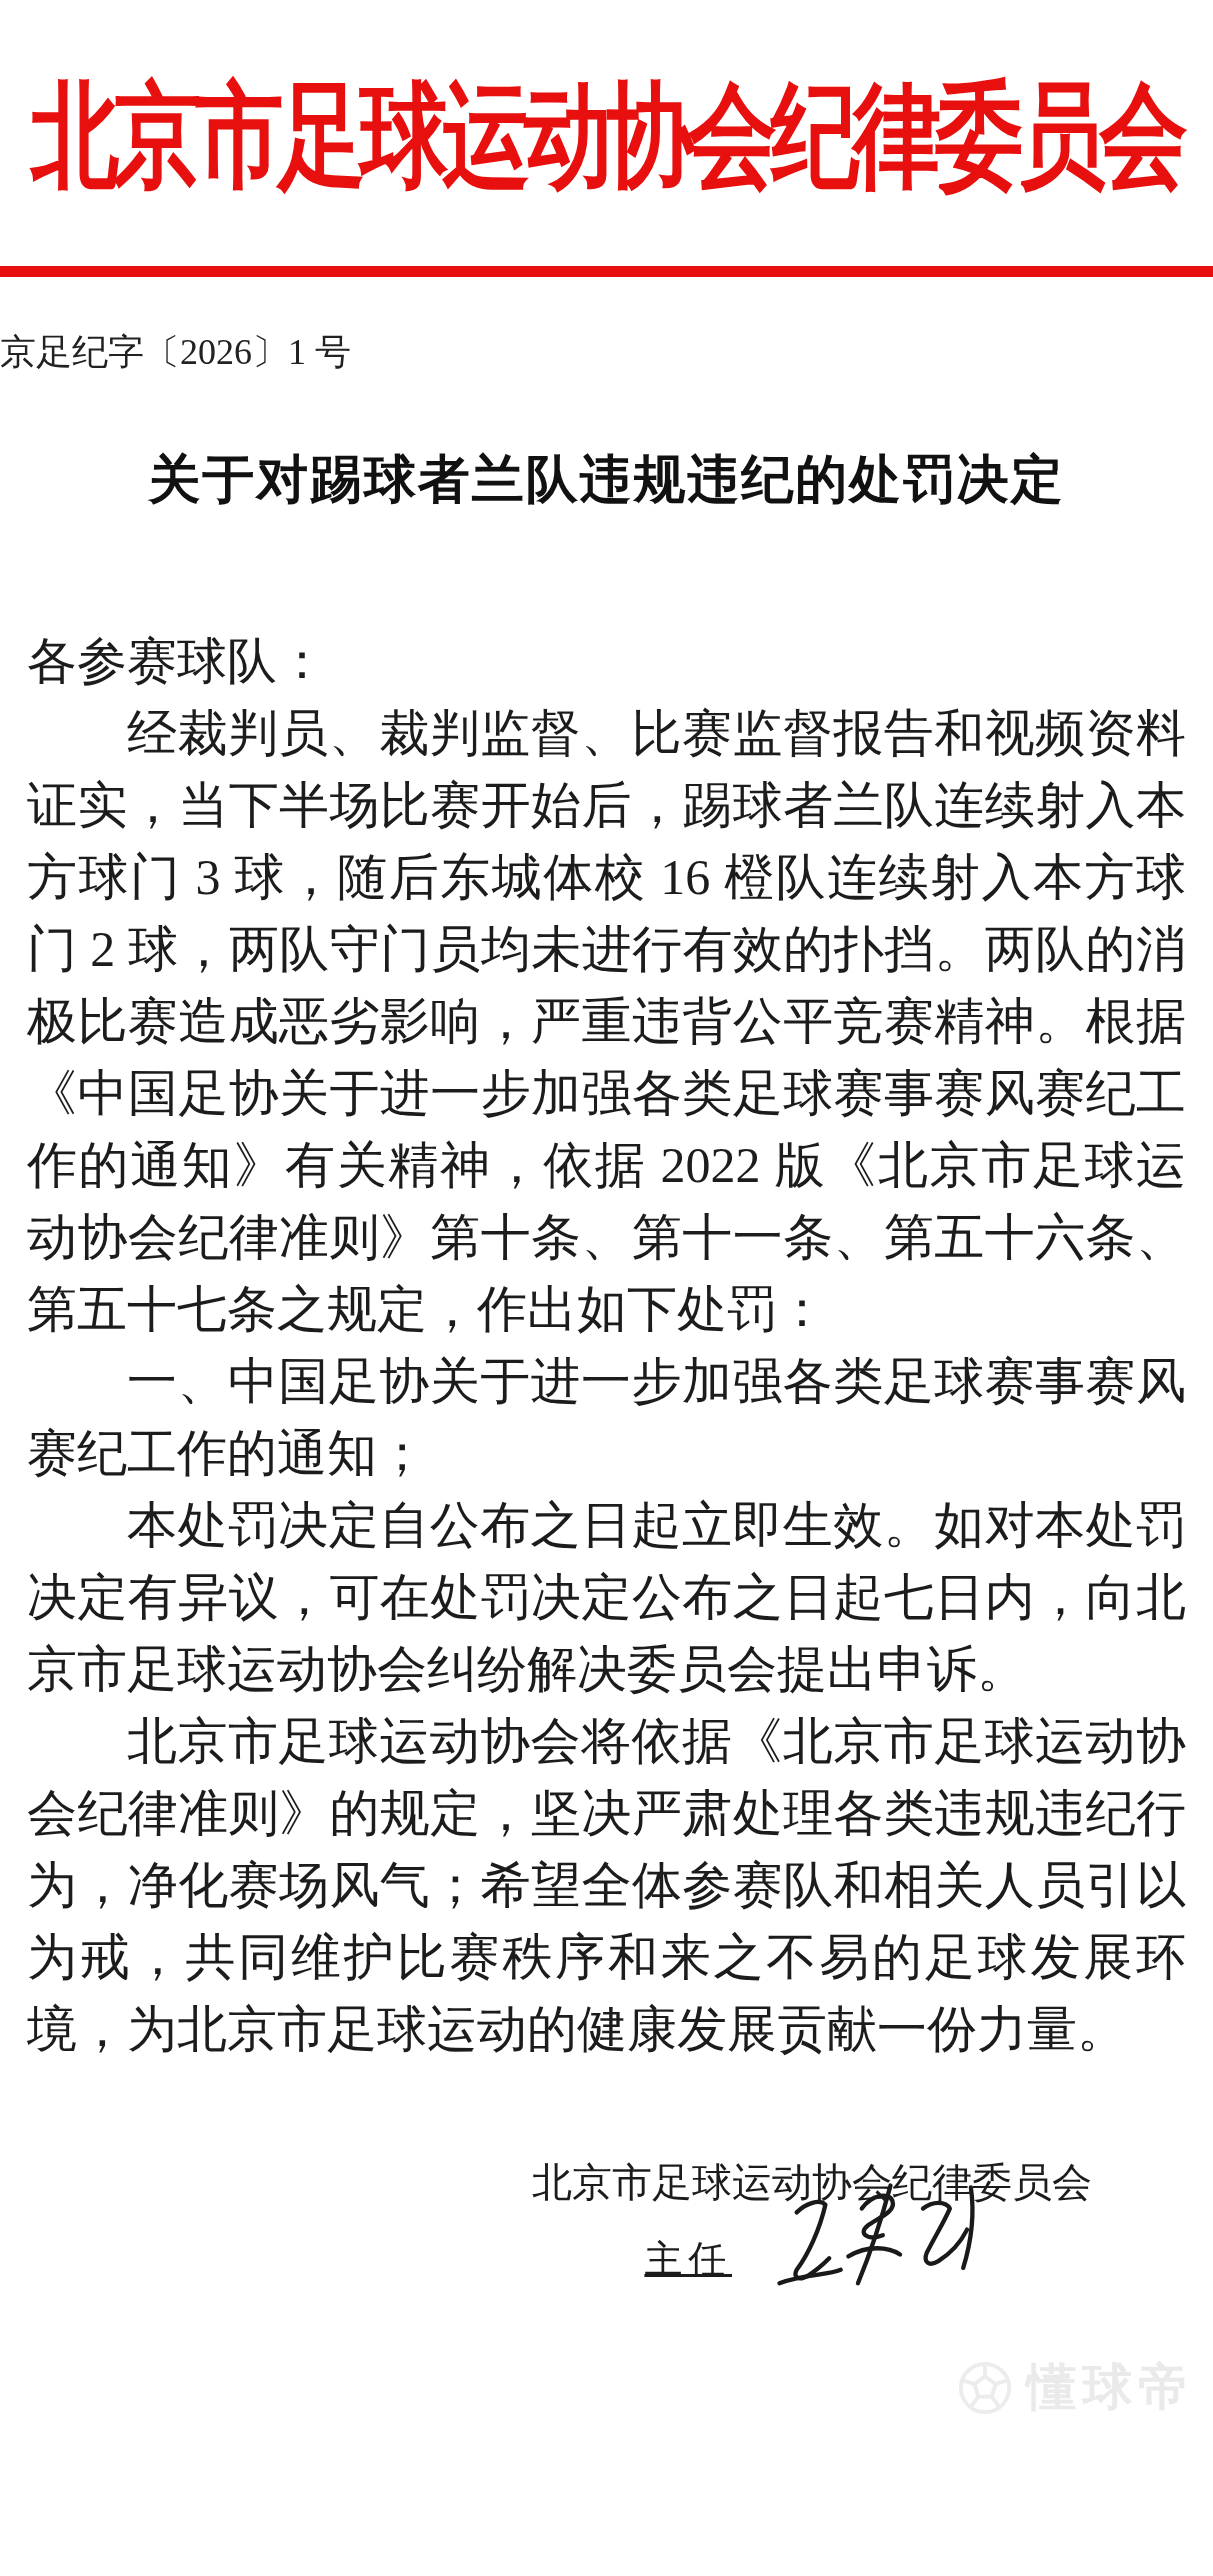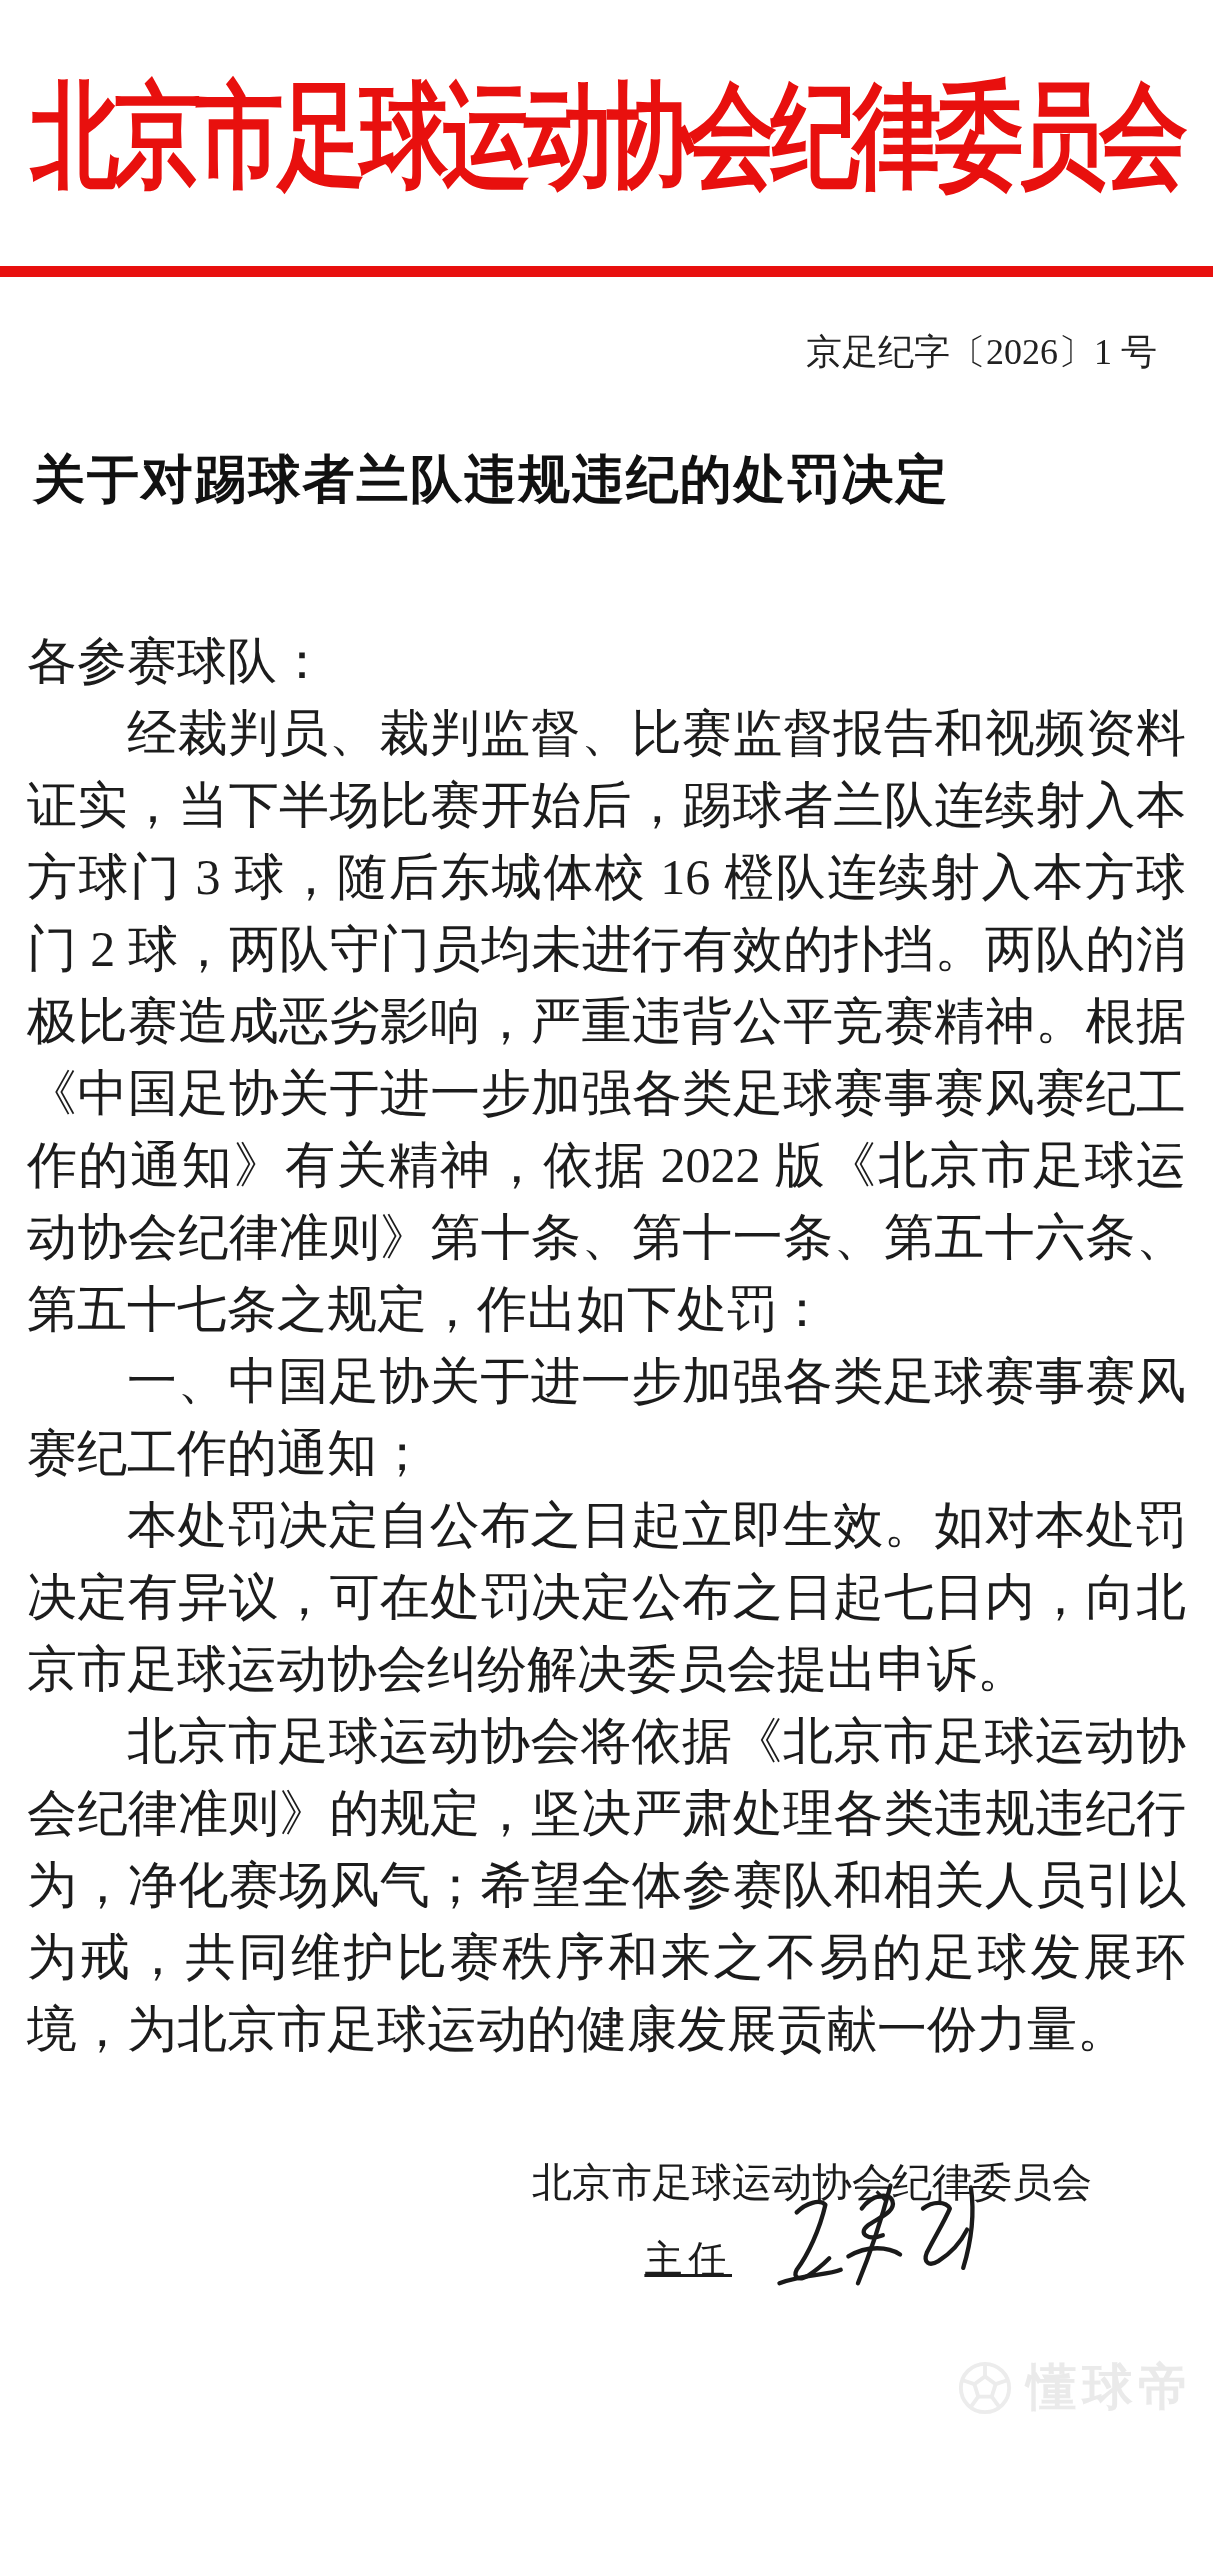--- a/index.html
+++ b/index.html
@@ -35,33 +35,33 @@
     height: 10.6px;
     width: 100%;
     background: #e8100e;
     border: none;
   }
 
   .doc-number {
     margin-top: 48px;
     line-height: 54px;
     font-size: 36px;
-    text-align: right;
+    text-align: left;
     padding-right: 56px;
     color: #222;
   }
 
   .doc-title {
     margin: 67px 0 0 0;
     line-height: 67px;
     font-size: 52px;
     font-weight: 700;
+    text-align: center;
     color: #111;
     letter-spacing: 1.9px;
-    padding-left: 33px;
   }
 
   
   .body {
     margin: 0 27px;
     font-size: 50px;
     line-height: 72px;
     text-align: justify;
     color: #1c1c1c;
   }

